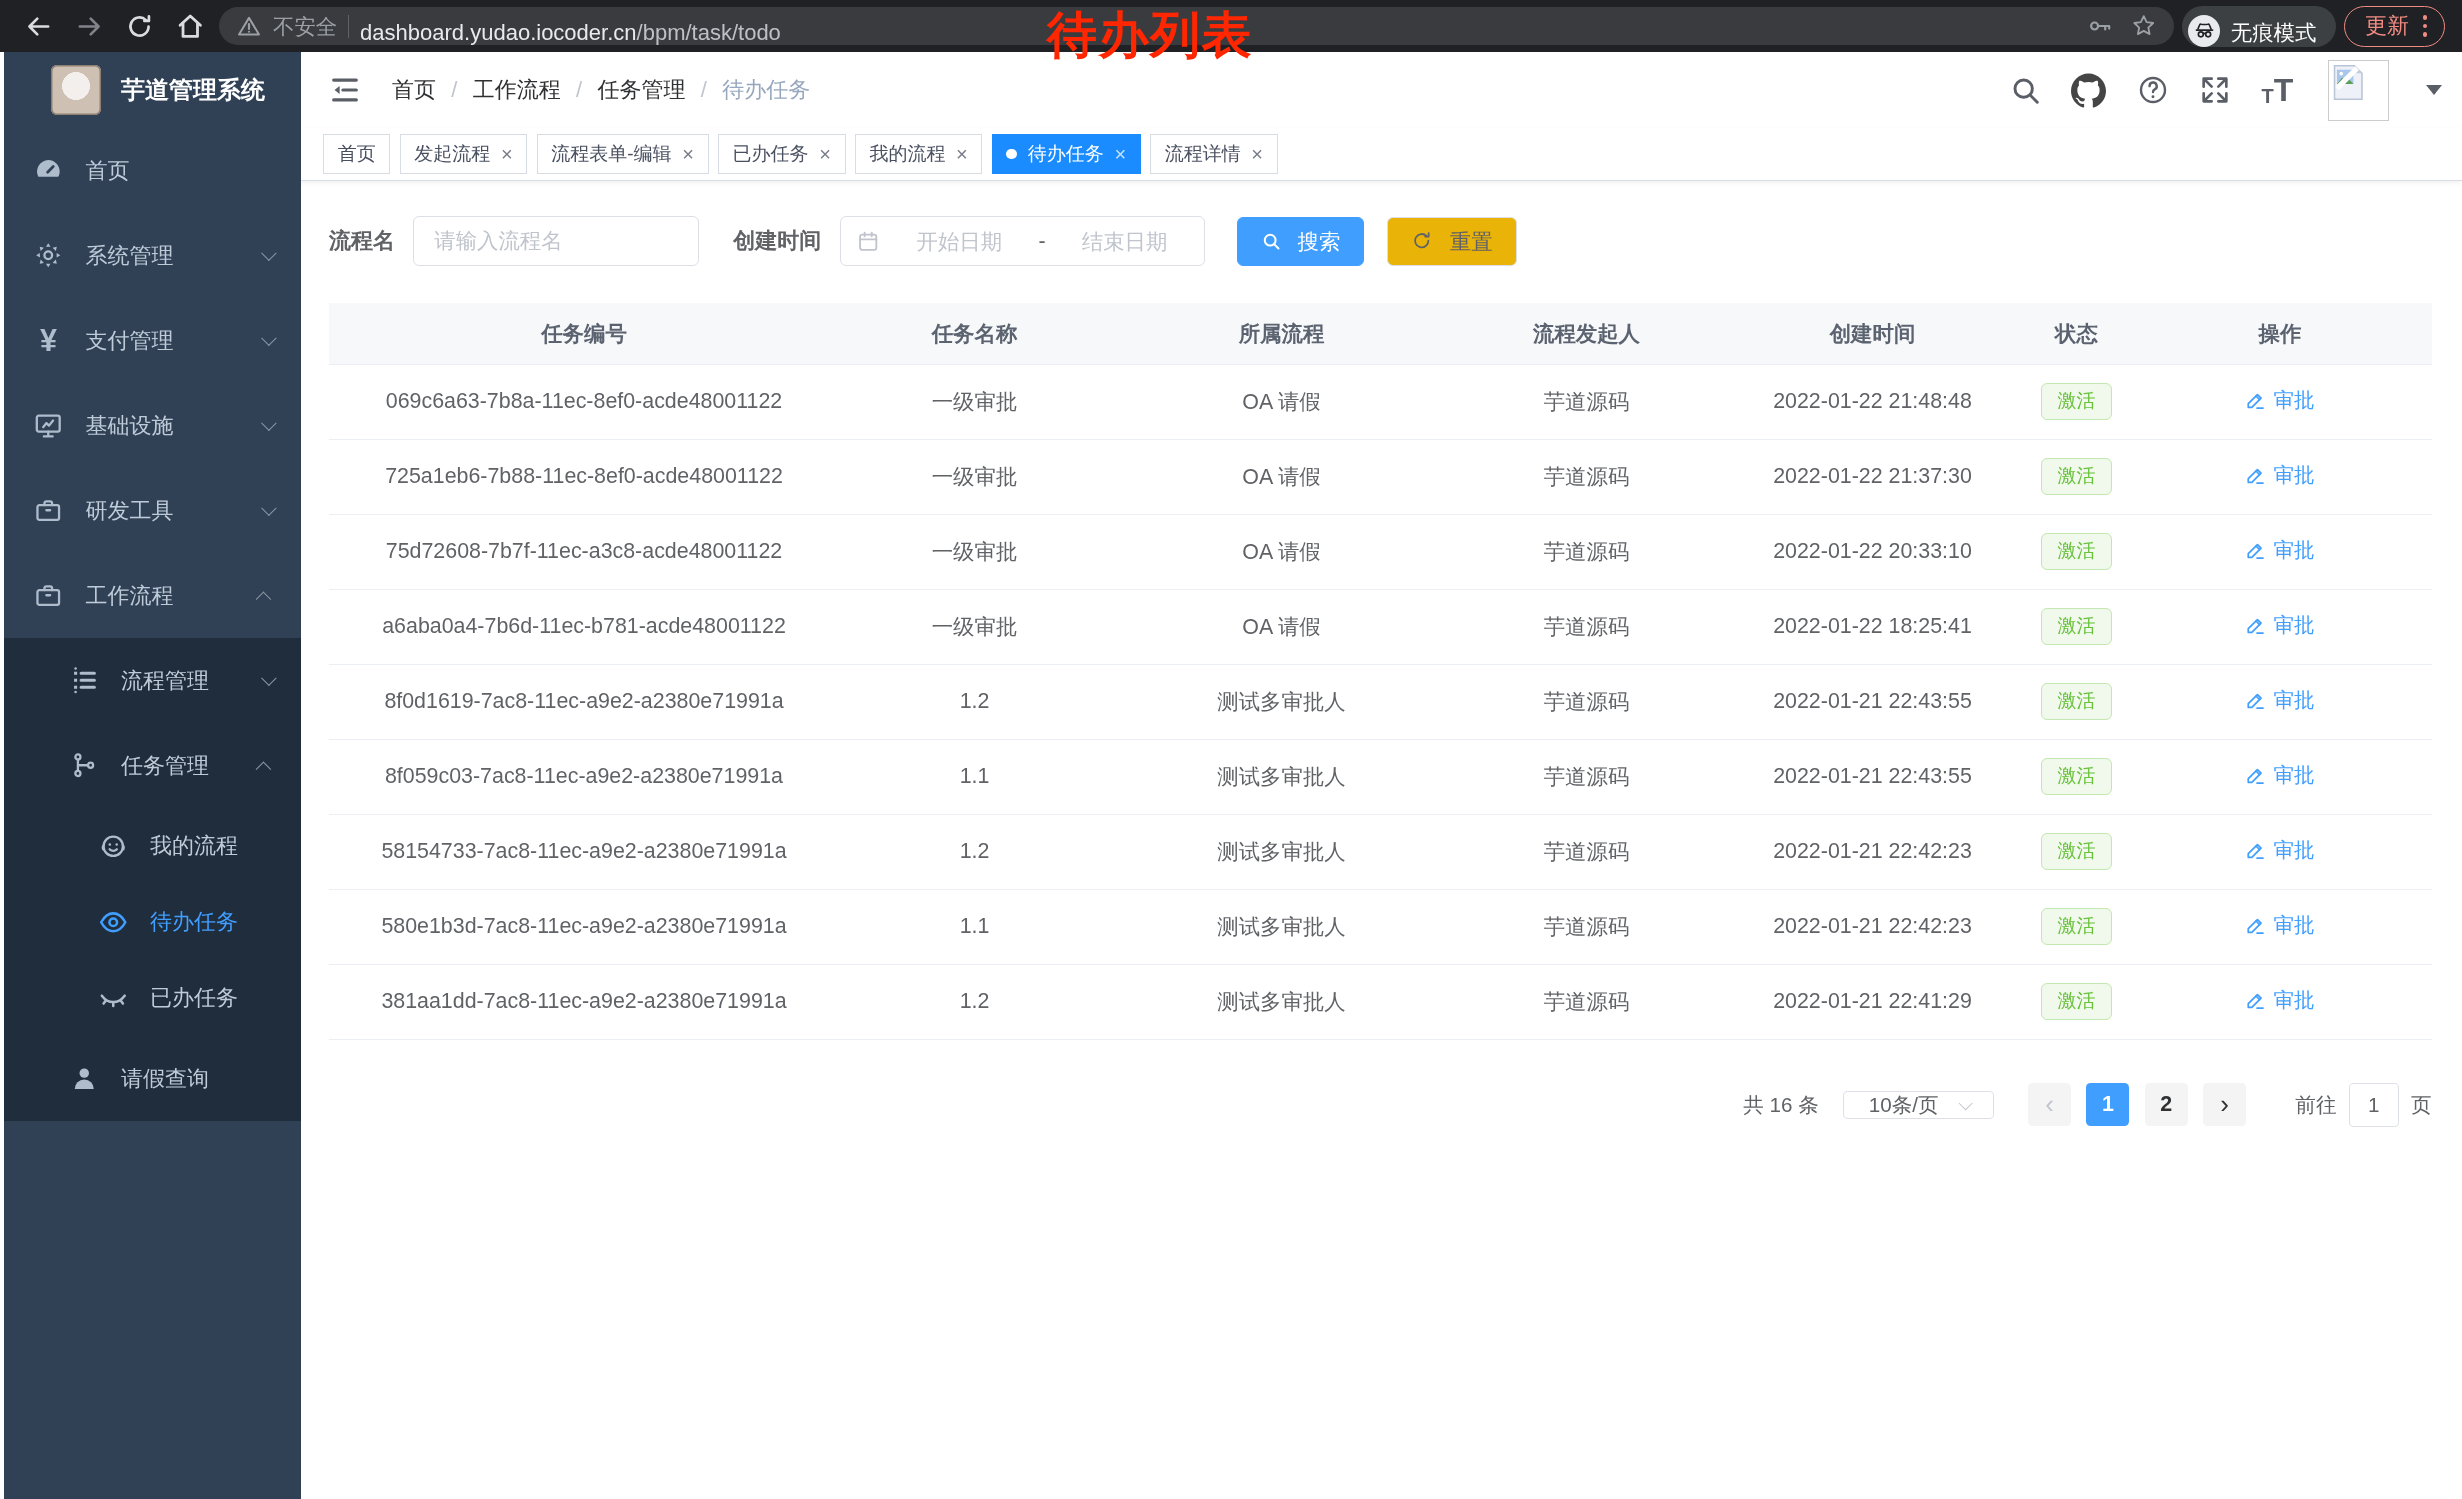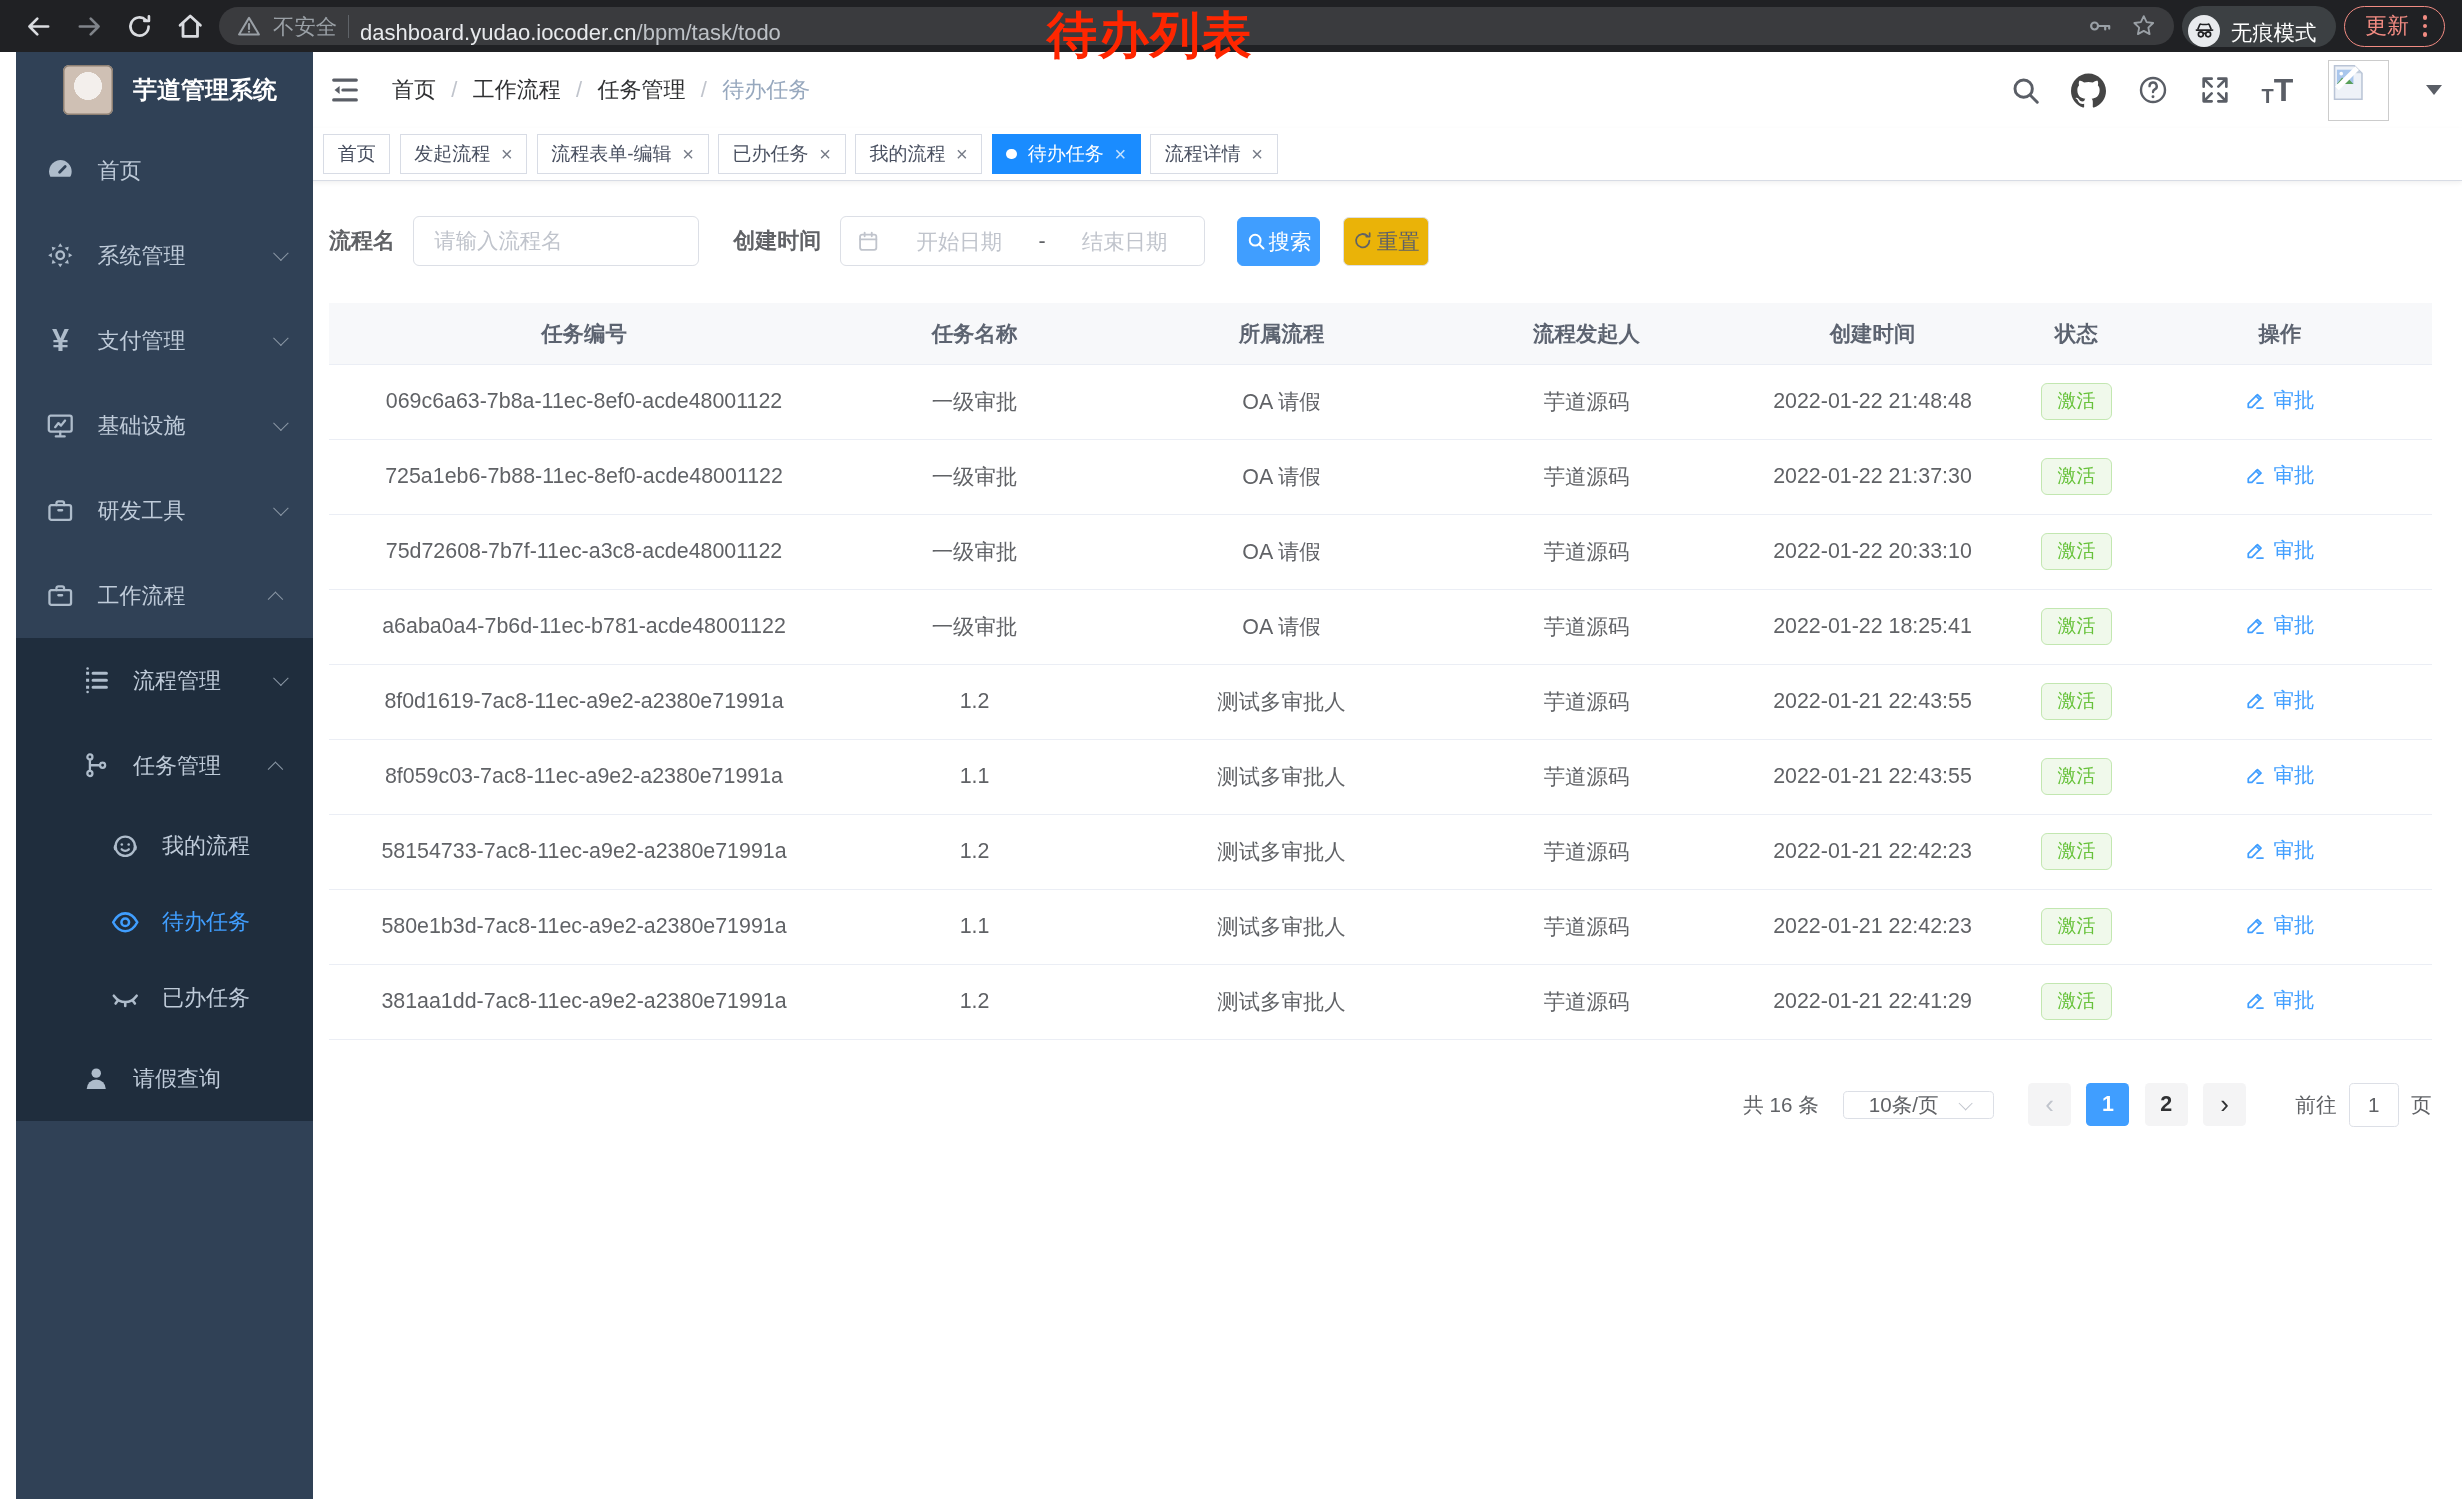--- a/index.html
+++ b/index.html
@@ -38,21 +38,21 @@
     display:flex; align-items:center; gap:13.7px; padding:0 12.2px 0 20px; font-size:22px; white-space:nowrap;
   }
   .dots3 { display:flex; flex-direction:column; gap:3.8px; padding-right:4.6px; }
   .dots3 i { width:4.6px; height:4.6px; border-radius:50%; background:#f28b82; display:block; }
   
   .annotation {
     position:absolute; left:1047px; top:1.5px; z-index:60;
     font-size:50px; font-weight:700; color:#ff2600; letter-spacing:1.5px; white-space:nowrap;
   }
   
-  .sidebar { position:absolute; top:52px; left:16px; width:297px; bottom:0; background:#304156; overflow:hidden; z-index:2; }
+  .sidebar { position:absolute; top:52px; left:4px; width:297px; bottom:0; background:#304156; overflow:hidden; z-index:2; }
   .logo-row { height:76px; display:flex; align-items:center; gap:20px; padding-left:47px; }
   .logo-img { width:50px; height:50px; border-radius:6.1px; flex:0 0 auto;
     background: radial-gradient(circle at 50% 42%, #f3efec 0 36%, #cfc0b4 37% 100%);
     box-shadow: inset 0 0 0 1.5px #8d7f72; }
   .logo-title { color:#fff; font-size:24px; font-weight:700; white-space:nowrap; }
   .menu { padding-top:0; }
   .menu-item { height:85px; display:flex; align-items:center; color:#bfcbd9; font-size:22px; position:relative; cursor:pointer; white-space:nowrap; }
   .menu-item .mi-icon { width:34px; display:flex; justify-content:center; align-items:center; margin-right:20px; color:#aebccb; flex:0 0 auto; }
   .menu-item.lv1 { padding-left:27.5px; }
   .menu-item.lv2 { padding-left:63px; }
@@ -84,21 +84,21 @@
   .tag-close { font-size:20px; line-height:1; opacity:.75; }
   
   .content { flex:1; padding:35px 30.5px 0 32px; overflow:hidden; }
   .filter-row { display:flex; align-items:center; height:50px; margin-bottom:37px; }
   .f-label { font-size:22px; font-weight:700; color:#606266; white-space:nowrap; }
   .f-input { width:286px; height:50px; border:1.5px solid #dcdfe6; border-radius:6.1px; margin:0 34px 0 18.3px; padding:0 20px; font-size:21.4px; color:#606266; outline:none; background:#fff; }
   .f-input::placeholder { color:#c0c4cc; }
   .date-range { width:365px; height:50px; border:1.5px solid #dcdfe6; border-radius:6.1px; margin:0 32px 0 18.3px;
     display:flex; align-items:center; gap:15.3px; padding:0 15.3px; font-size:21.4px; color:#c0c4cc; cursor:pointer; }
   .date-range .rsep { color:#606266; }
-  .btn { height:49px; border-radius:6.1px; display:inline-flex; align-items:center; gap:3px; font-size:21.4px; padding:0 8px; cursor:pointer; border:1.5px solid transparent; white-space:nowrap; }
+  .btn { height:49px; border-radius:6.1px; display:inline-flex; align-items:center; gap:17px; font-size:21.4px; padding:0 23px; cursor:pointer; border:1.5px solid transparent; white-space:nowrap; }
   .btn-primary { background:#409eff; border-color:#409eff; color:#fff; }
   .btn-plain { background:#eab308; border-color:#dcdfe6; color:#606266; margin-left:23px; }
   
   table.grid { width:100%; border-collapse:collapse; table-layout:fixed; }
   .grid th { height:61px; background:#f7f8fa; color:#5c6370; font-size:21.4px; font-weight:700; text-align:center; border-bottom:0.8px solid #ebeef5; }
   .grid td { height:75px; text-align:center; font-size:21.4px; color:#606266; border-bottom:0.8px solid #ebeef5; overflow:hidden; white-space:nowrap; }
   .tag-success { display:inline-block; background:#f0f9eb; border:1.5px solid #c2e7b0; color:#67c23a; font-size:19px; padding:6.1px 15.3px; border-radius:6.1px; line-height:1.2; }
   .link-approve { color:#409eff; font-size:20.6px; display:inline-flex; align-items:center; gap:7.6px; cursor:pointer; text-decoration:none; }
   
   .pagination { display:flex; align-items:center; justify-content:flex-end; margin-top:43px; font-size:20.6px; color:#606266; }

